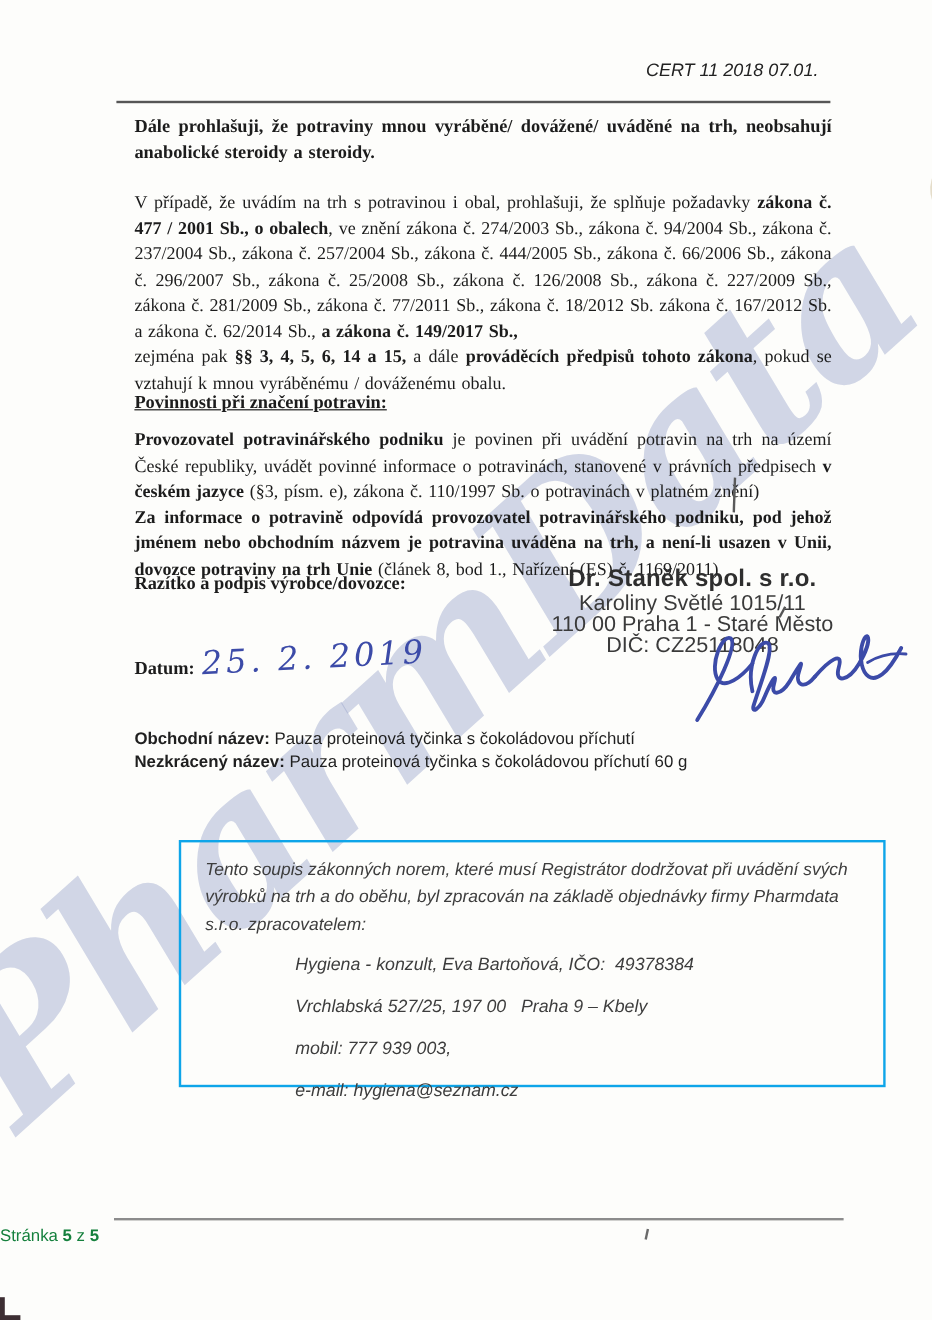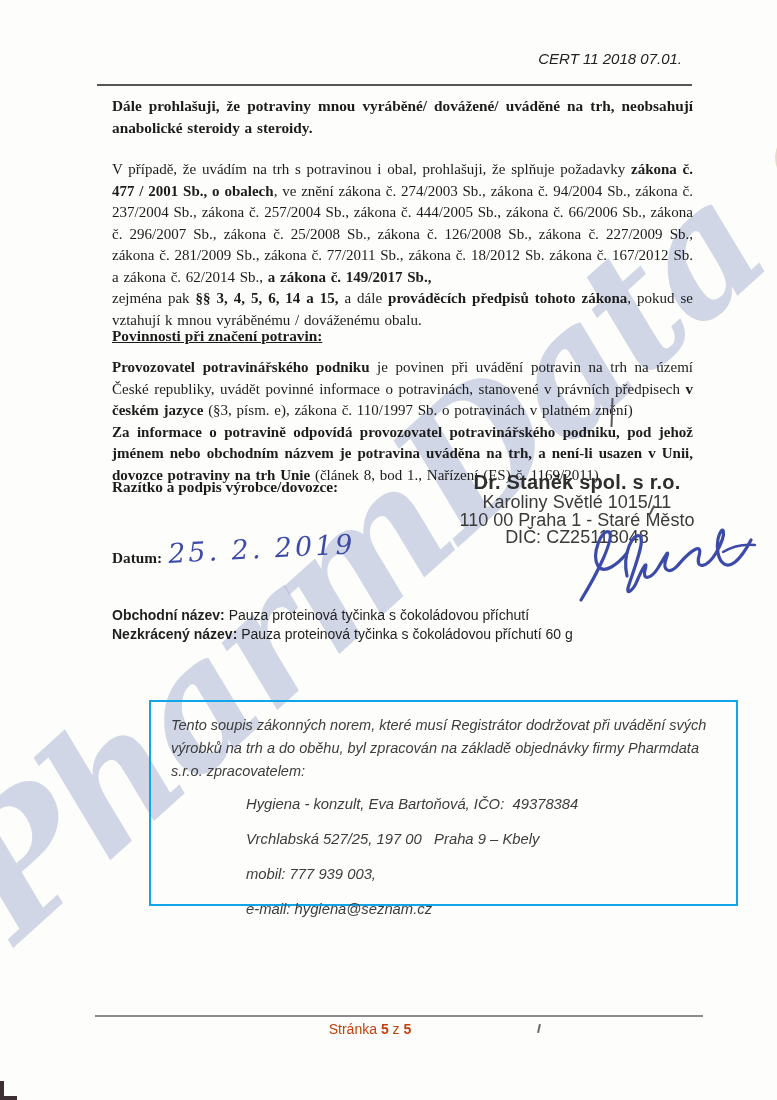--- a/index.html
+++ b/index.html
@@ -69,22 +69,22 @@
     left:113px; top:700px; width:545px; height:178px;
     border:2px solid #0ea5e9; padding:12px 20px;
     font-family:"Liberation Sans", sans-serif; font-style:italic; color:#3d3d3d;margin-left:36px;
   }
   .reg-intro { font-size:14.5px; line-height:23px; margin:0 0 10px 0; }
   .reg-line { font-size:14.8px; font-weight:normal; line-height:22px; margin:0 0 13px 75px; }
 
   
   .rule-footer { left:95px; top:1015px; width:608px; height:2px; background:#8c8c8c; }
   .footer-text {
-    left:0; top:1021px; width:740px; text-align:center;
-    font-family:"Liberation Sans", sans-serif; font-size:14px; color:#c2410c;
+    left:0; top:1021px; width:740px; text-align:left;
+    font-family:"Liberation Sans", sans-serif; font-size:14px; color:#15803d;
   }
   .footer-tick { left:538px; top:1024px; width:2px; height:9px; background:#6a6a6a; transform:rotate(12deg); }
 
   
   .pen-mark-jazyce { left:611px; top:398px; width:2px; height:29px; background:#5a5a5a; transform:rotate(2deg); }
   .pen-mark-stamp { left:651px; top:505px; width:2px; height:10px; background:#555; transform:rotate(28deg); }
   .corner-v { left:0; bottom:0; width:4px; height:19px; background:#3d2e33; }
   .corner-h { left:0; bottom:0; width:17px; height:4px; background:#3d2e33; }
 </style>
 </head>

